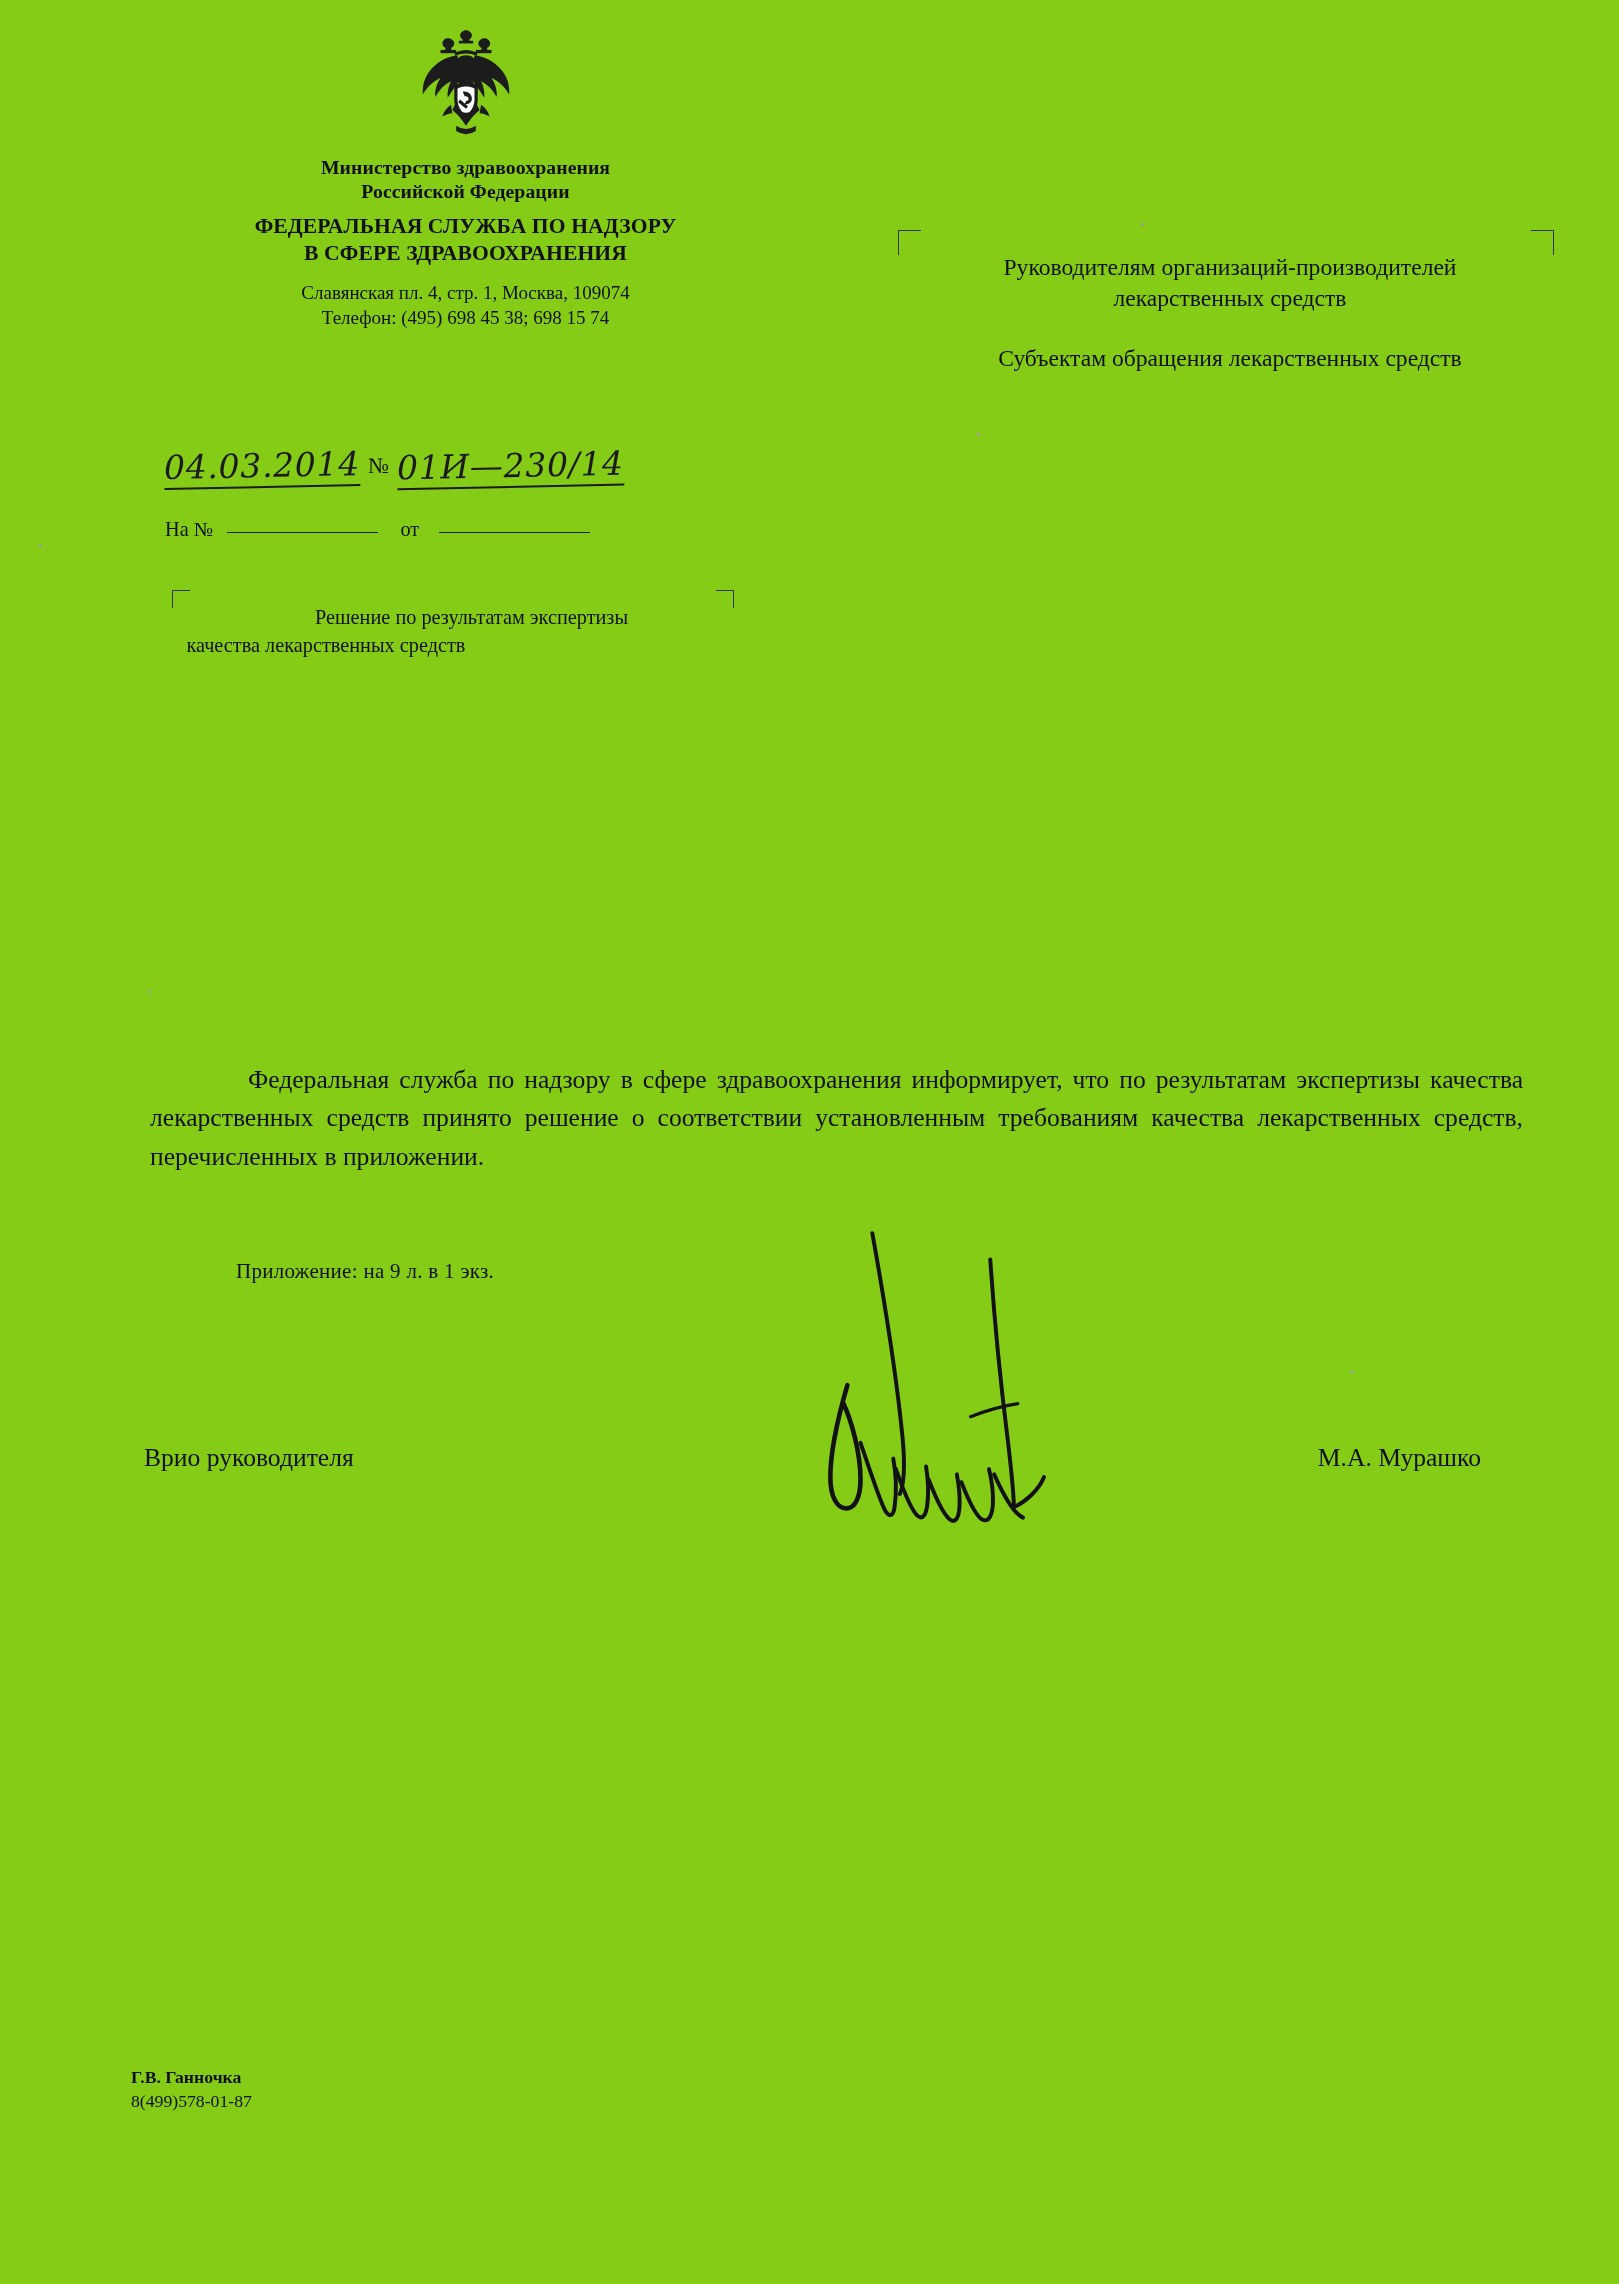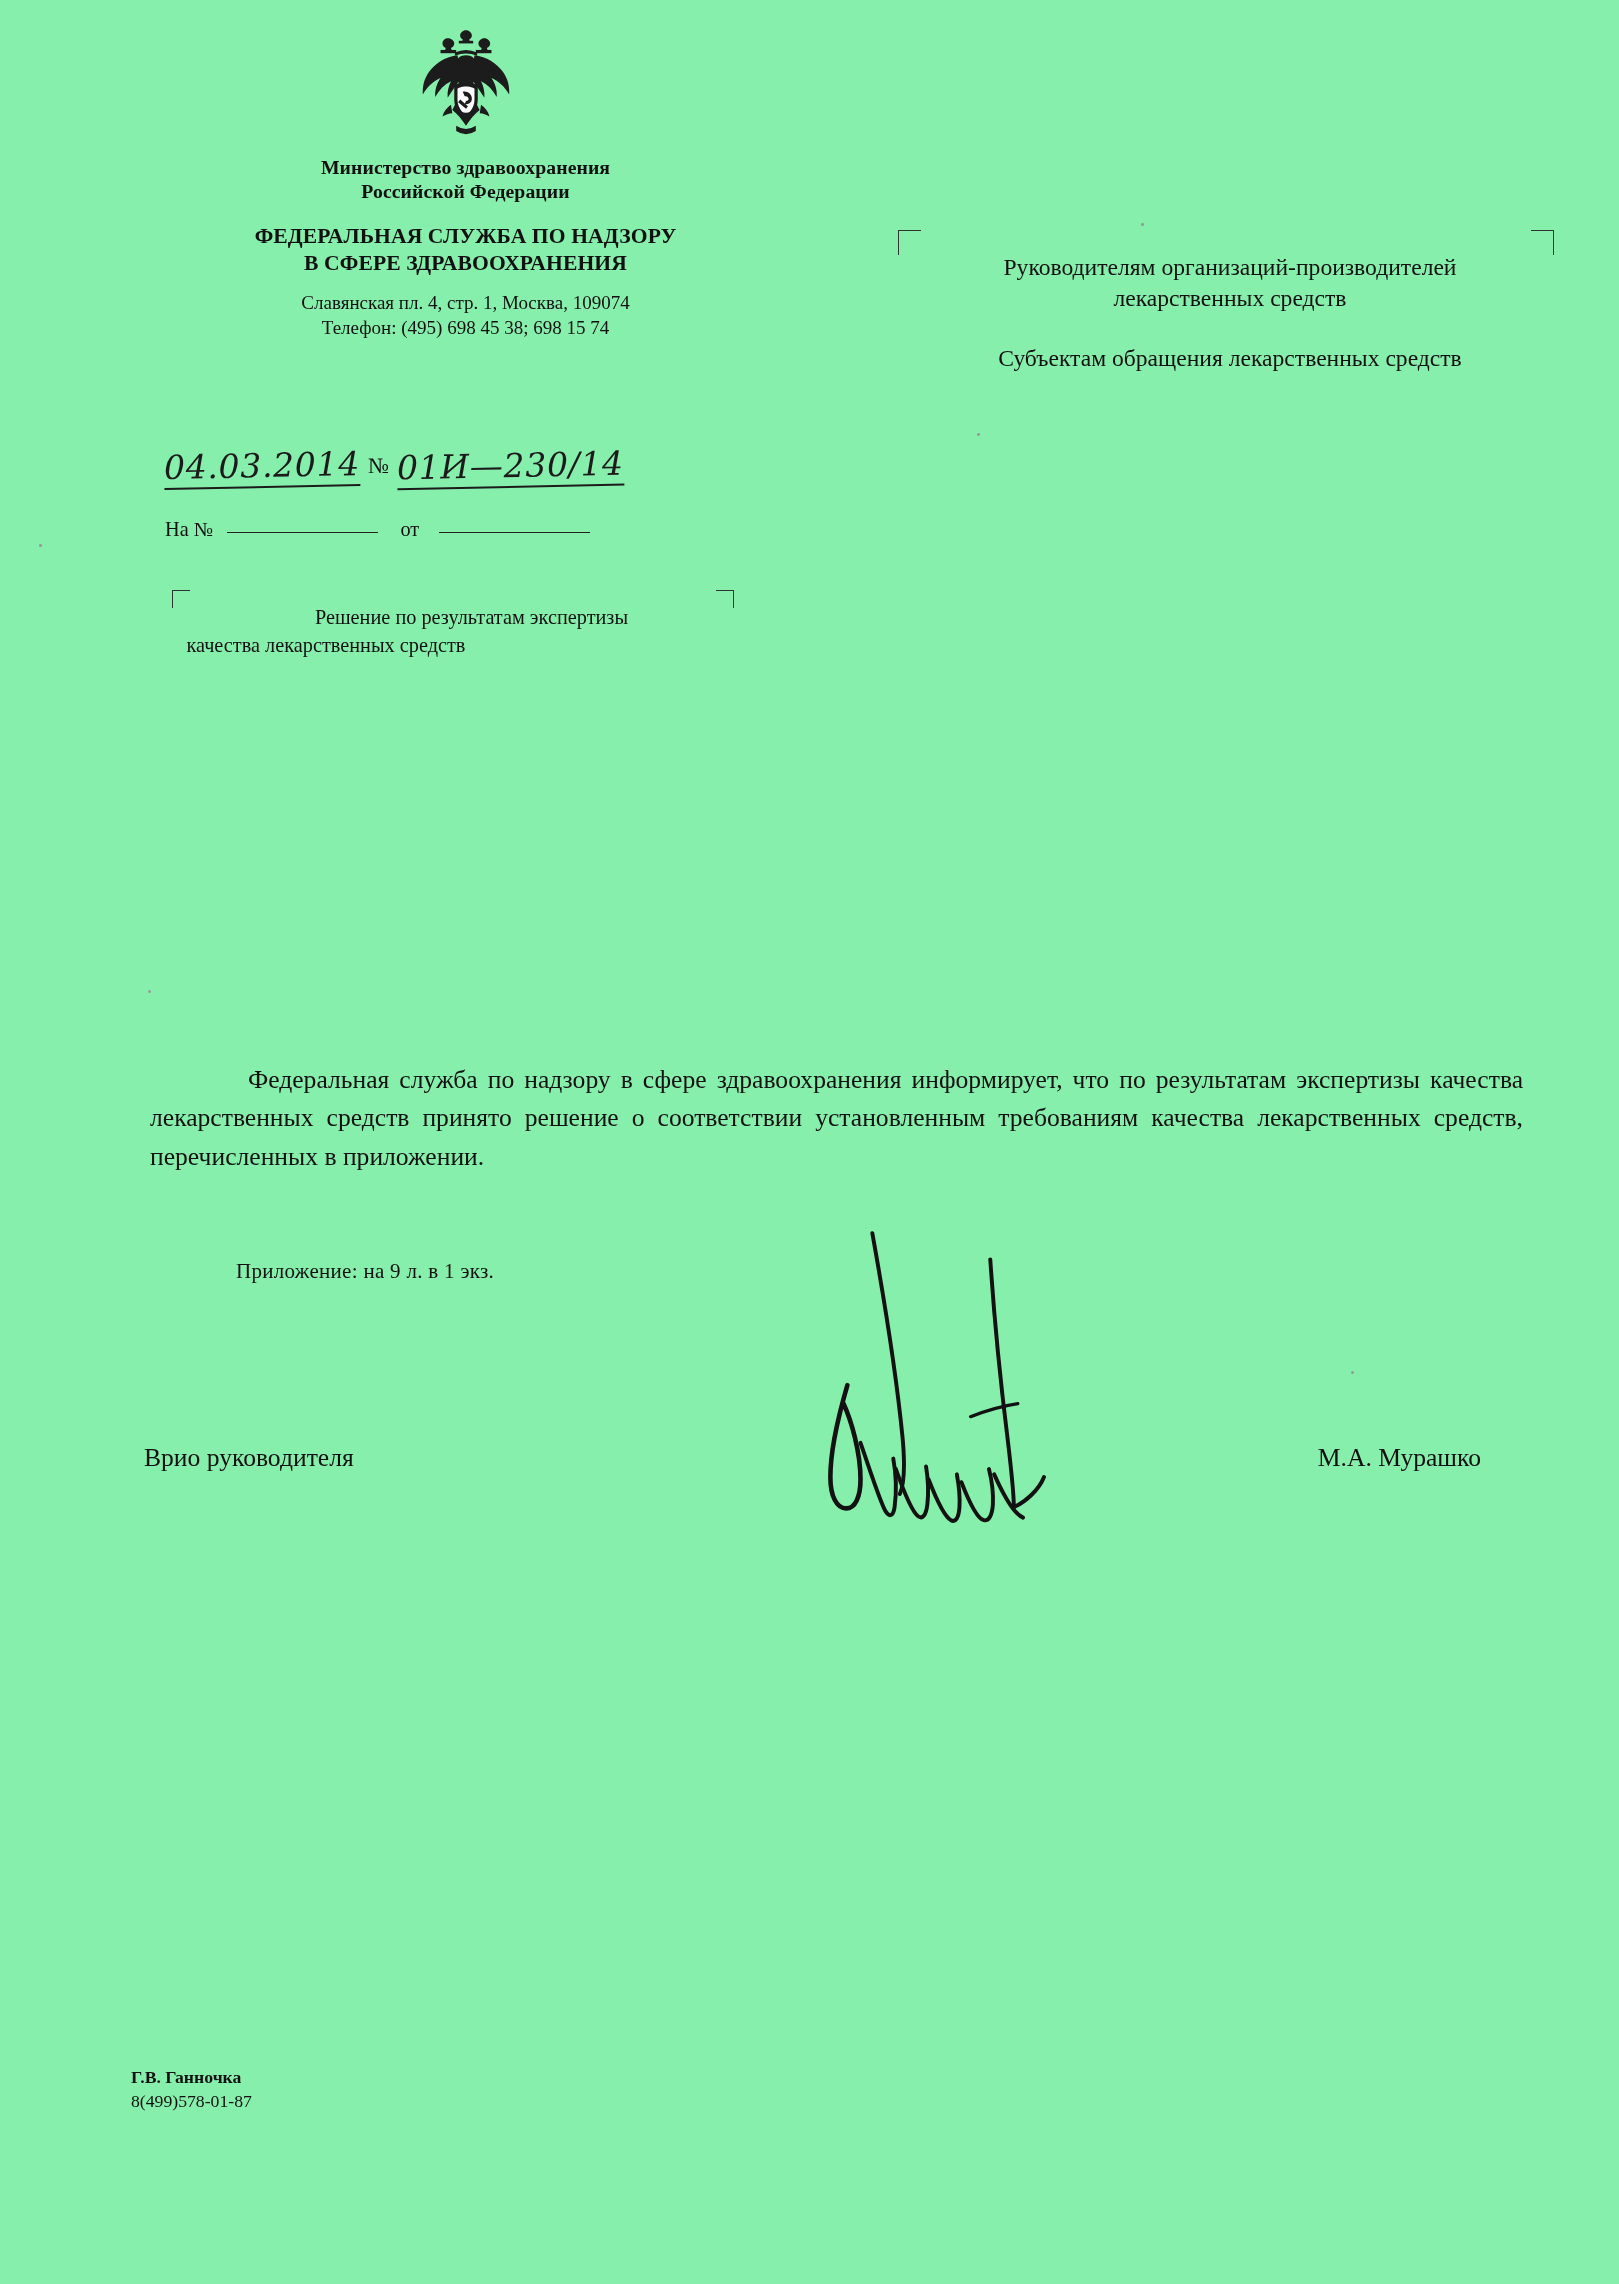--- a/index.html
+++ b/index.html
@@ -12,21 +12,21 @@
     height: 2284px;
     position: relative;
     font-family: "Liberation Serif", serif;
     color: #111111;
     overflow: hidden;
   }
 
   .page {
     position: absolute;
     inset: 0;
-    background: #86efac;
+    background: #84cc16;
   }
 
   
   .letterhead {
     position: absolute;
     left: 118px;
     top: 26px;
     width: 695px;
     text-align: center;
   }
@@ -43,21 +43,21 @@
     font-weight: bold;
     line-height: 1.22;
     letter-spacing: 0.1px;
     margin-top: 2.6px;
   }
 
   .service-name {
     font-size: 21.6px;
     font-weight: bold;
     line-height: 1.25;
-    margin-top: 20px;
+    margin-top: 10px;
     letter-spacing: 0.1px;
     text-align: center;
   }
 
   .address {
     font-size: 19px;
     line-height: 1.3;
     margin-top: 14px;
   }
 

